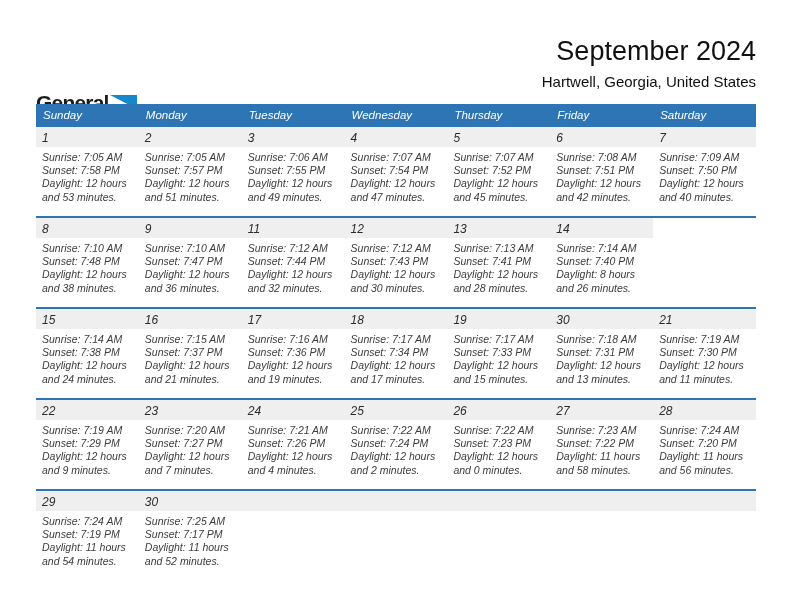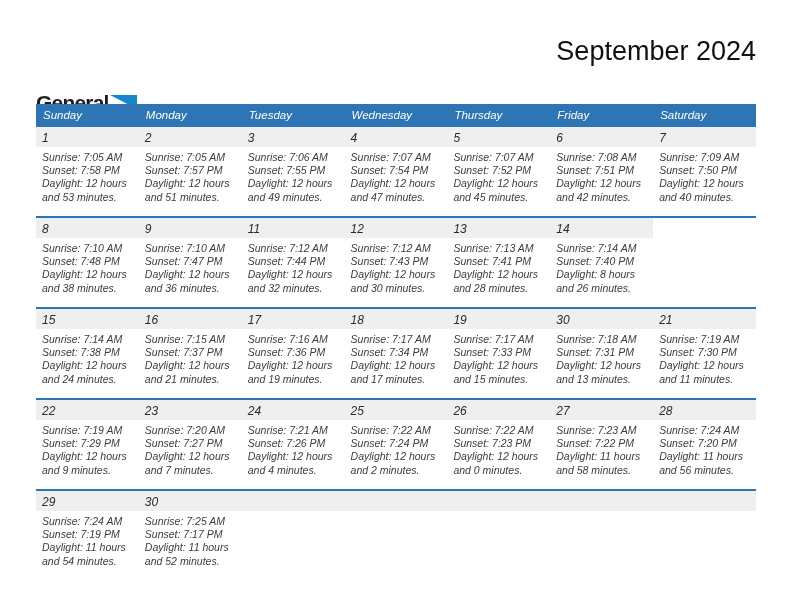--- a/index.html
+++ b/index.html
@@ -86,20 +86,21 @@
           <svg width="27" height="14" viewBox="0 0 27 14">
             <polygon points="0,0 27,0 27,14" fill="#1687C9"></polygon>
           </svg>
         </span>
       </div>
       <div class="logo-blue-text">Blue</div>
     </div>
 
     <div class="titles">
       <div class="month-title">September 2024</div>
+      <div class="location-subtitle">Hartwell, Georgia, United States</div>
     </div>
 
   </div>
 
   <div class="calendar">
     <div class="weekday-row">
         <div class="hcell">Sunday</div>
         <div class="hcell">Monday</div>
         <div class="hcell">Tuesday</div>
         <div class="hcell">Wednesday</div>

